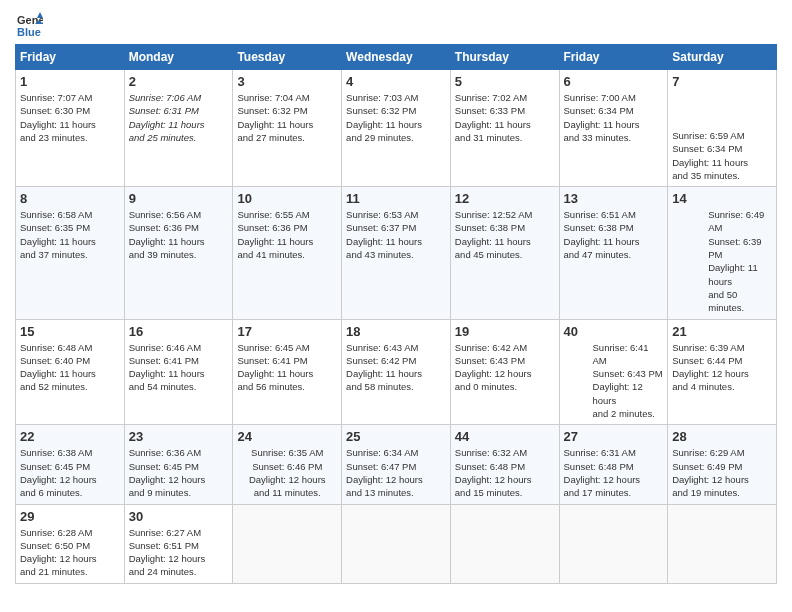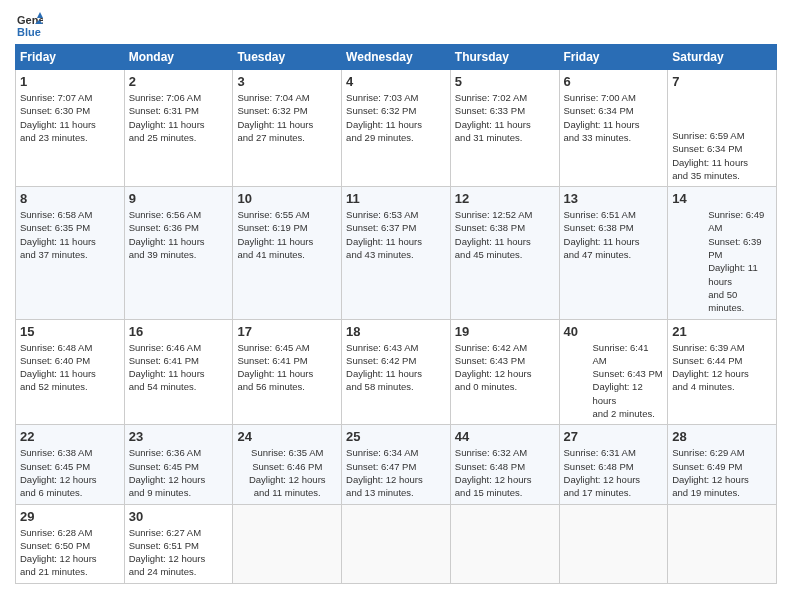--- a/index.html
+++ b/index.html
@@ -131,21 +131,21 @@
     <tr>
           <td>
             <span class="day-num">1</span>
             <div class="day-info" style="white-space: pre-line;">Sunrise: 7:07 AM
 Sunset: 6:30 PM
 Daylight: 11 hours
 and 23 minutes.</div>
           </td>
           <td>
             <span class="day-num">2</span>
-            <div class="day-info" style="white-space: pre-line;">Sunrise: 7:06 AM
+            <div class="day-info" style="white-space: pre-line; font-style: italic;">Sunrise: 7:06 AM
 Sunset: 6:31 PM
 Daylight: 11 hours
 and 25 minutes.</div>
           </td>
           <td>
             <span class="day-num">3</span>
             <div class="day-info" style="white-space: pre-line;">Sunrise: 7:04 AM
 Sunset: 6:32 PM
 Daylight: 11 hours
 and 27 minutes.</div>
@@ -190,21 +190,21 @@
           <td>
             <span class="day-num">9</span>
             <div class="day-info" style="white-space: pre-line;">Sunrise: 6:56 AM
 Sunset: 6:36 PM
 Daylight: 11 hours
 and 39 minutes.</div>
           </td>
           <td>
             <span class="day-num">10</span>
             <div class="day-info" style="white-space: pre-line;">Sunrise: 6:55 AM
-Sunset: 6:19 PM
+Sunset: 6:36 PM
 Daylight: 11 hours
 and 41 minutes.</div>
           </td>
           <td>
             <span class="day-num">11</span>
             <div class="day-info" style="white-space: pre-line;">Sunrise: 6:53 AM
 Sunset: 6:37 PM
 Daylight: 11 hours
 and 43 minutes.</div>
           </td>

